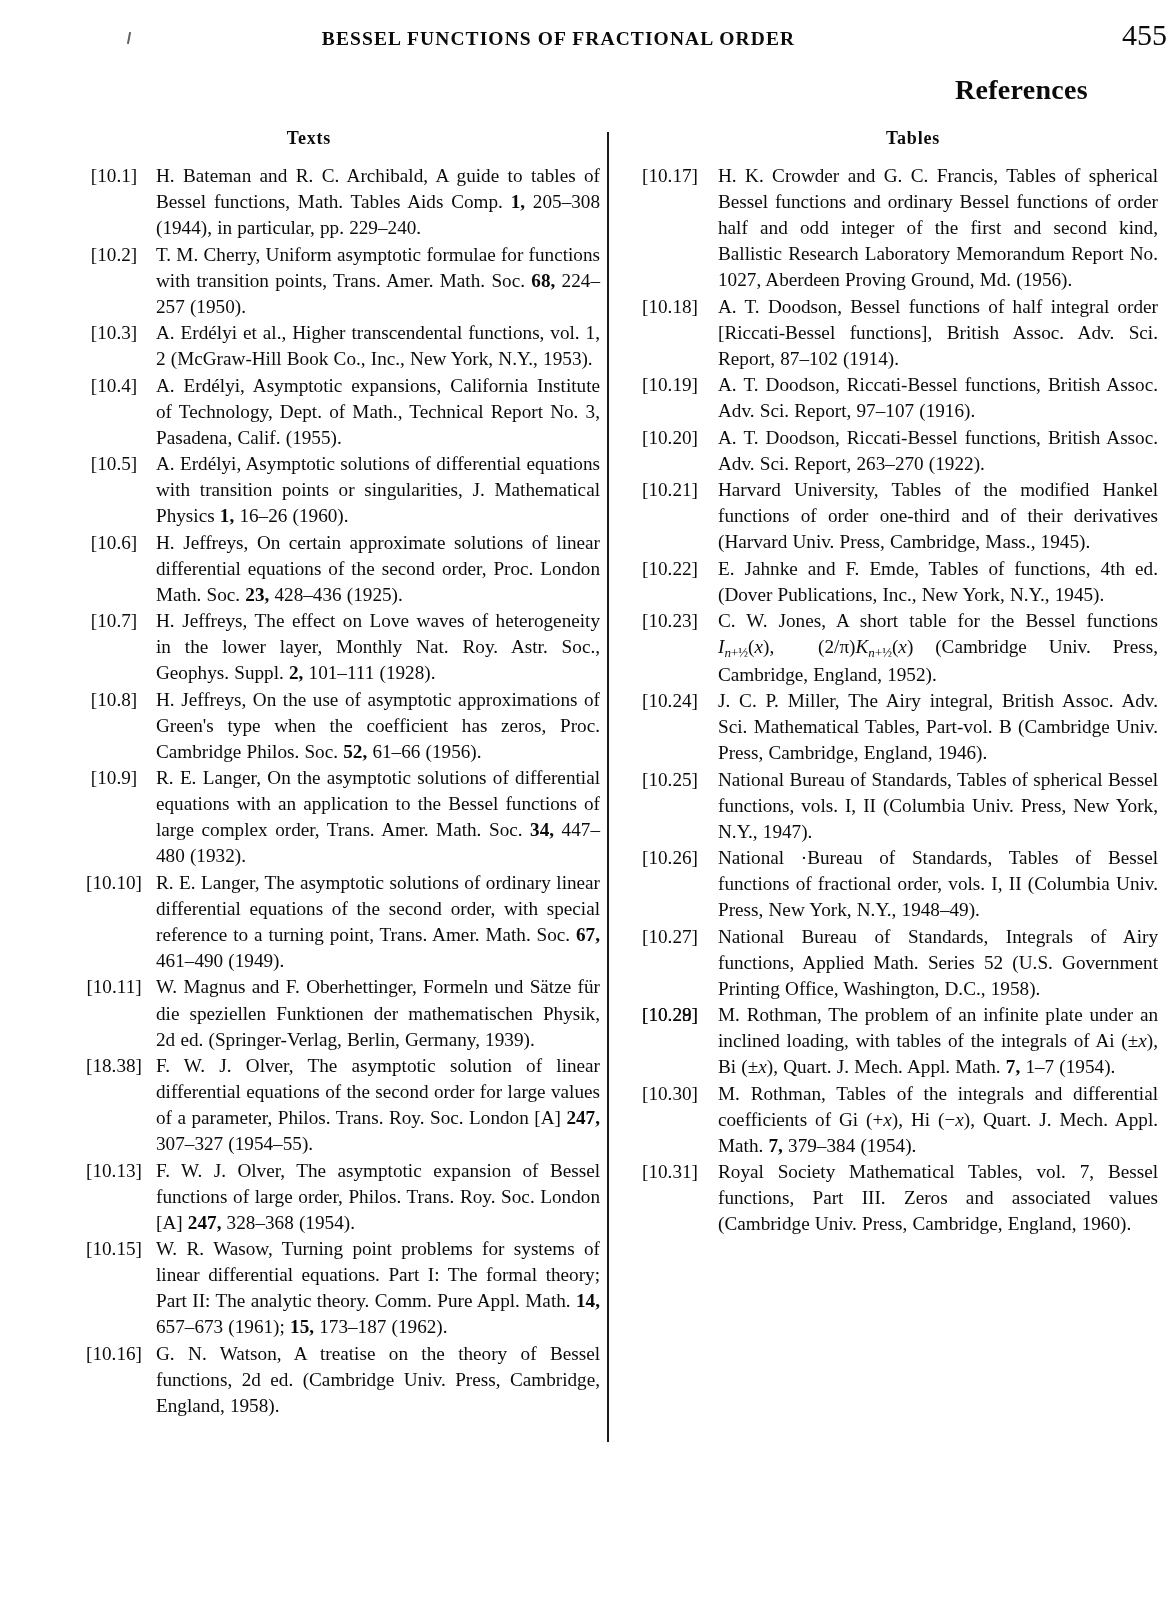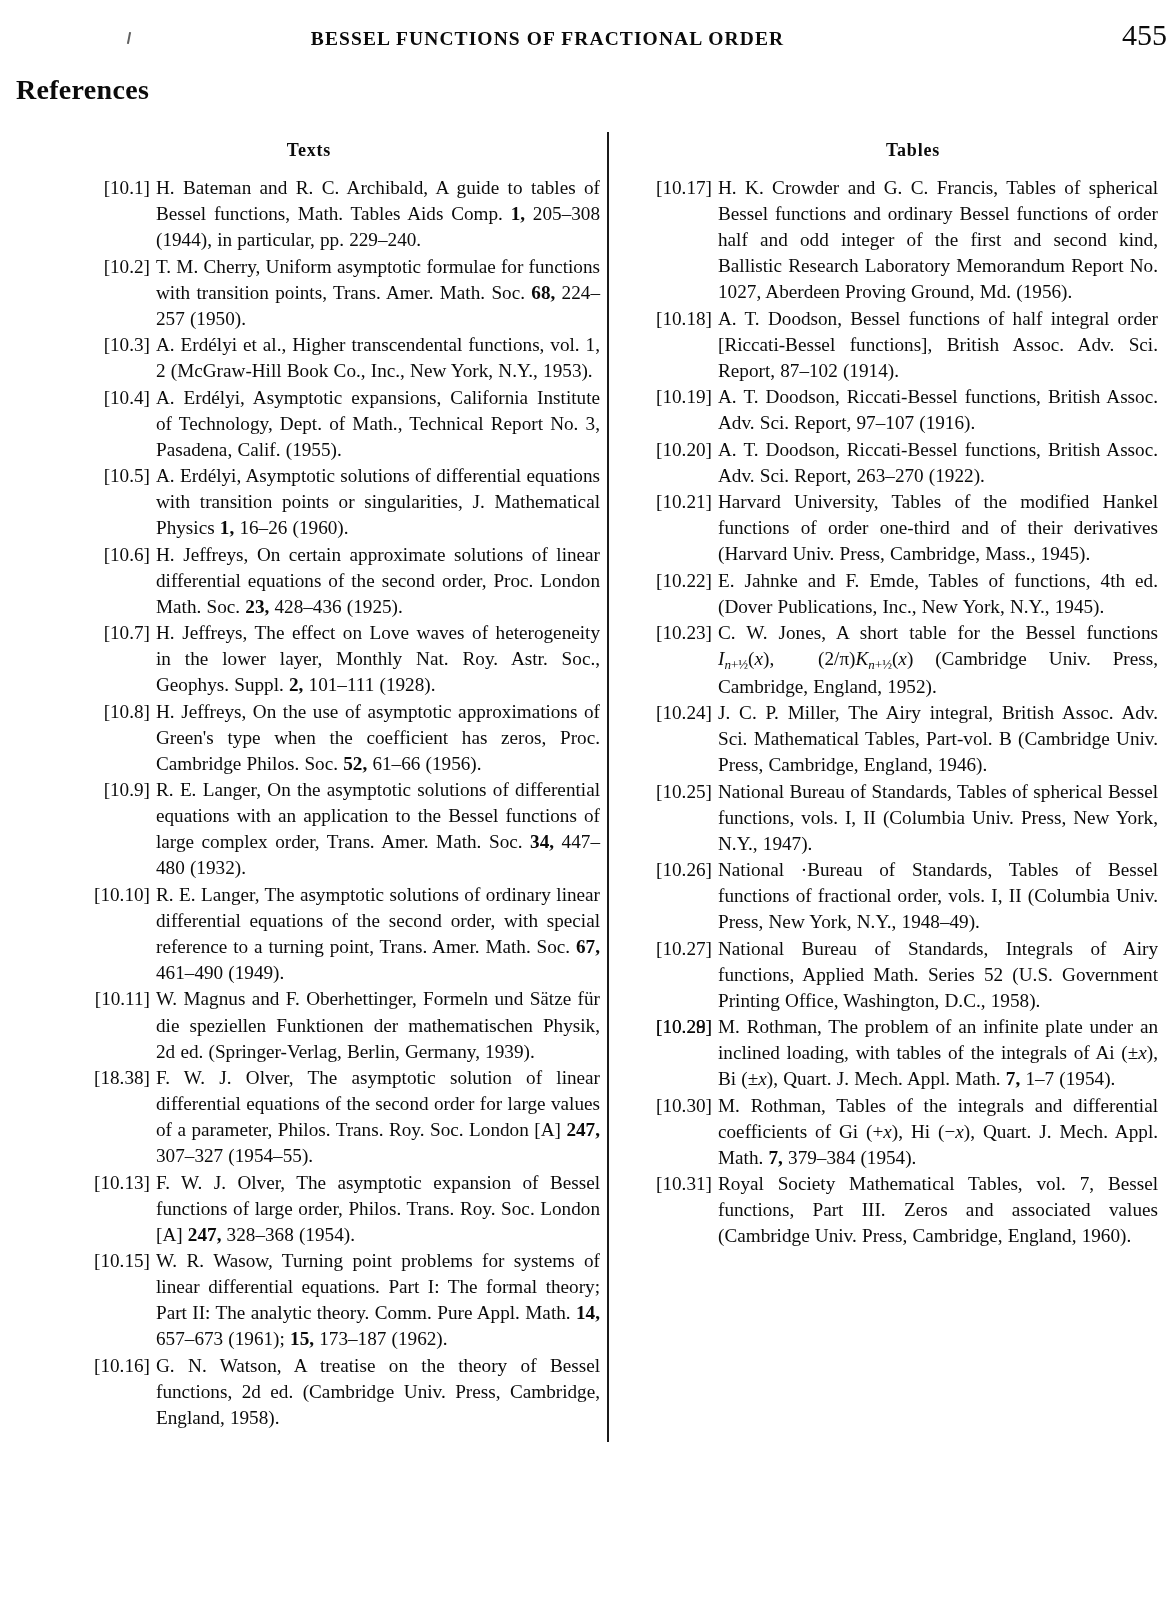--- a/index.html
+++ b/index.html
@@ -34,20 +34,21 @@
     position: absolute;
     left: 0;
     top: 0;
     width: 1095px;
     text-align: center;
     font-size: 19.5px;
     letter-spacing: 1.1px;
     font-weight: 600;
     font-variant: small-caps;
     text-transform: uppercase;
+    padding-left: 11px;
   }
   .folio {
     position: absolute;
     right: 8px;
     top: -10px;
     font-size: 30px;
     font-weight: 400;
     letter-spacing: 0px;
   }
   .stray-mark {
@@ -58,40 +59,39 @@
     height: 12px;
     background: #3a3a3a;
     transform: rotate(11deg);
     opacity: .8;
   }
 
   
   .refs-heading {
     position: absolute;
     top: 74px;
-    left: 16px;
+    left: 2px;
     width: 1086px;
-    text-align: left;
+    text-align: right;
     font-size: 28px;
     font-weight: 700;
     letter-spacing: .3px;
   }
 
   
   .columns {
     position: absolute;
     top: 128px;
     left: 0;
     width: 1175px;
     height: 1340px;
   }
   .col {
     position: absolute;
     top: 0;
-    margin-top: 12px;
   }
   .col-left  { left: 78px;  width: 522px; }
   .col-right { left: 628px; width: 530px; }
 
   .rule {
     position: absolute;
     left: 607px;
     top: 4px;
     width: 2px;
     height: 1310px;
@@ -123,21 +123,21 @@
     margin-bottom: 0.5px;
     word-spacing: .4px;
   }
   .col-right li.ref-item { padding-left: 90px; }
 
   li.ref-item .tag {
     position: absolute;
     left: 0;
     top: 0;
     width: 72px;
-    text-align: right;
+    text-align: center;
     font-size: 19.2px;
     white-space: nowrap;
   }
   .col-right li.ref-item .tag { width: 84px; }
 
   
   li.ref-item .body { display: block; }
 
   b, .bf { font-weight: 700; }
   .sub  { font-size: .68em; vertical-align: -.28em; }

